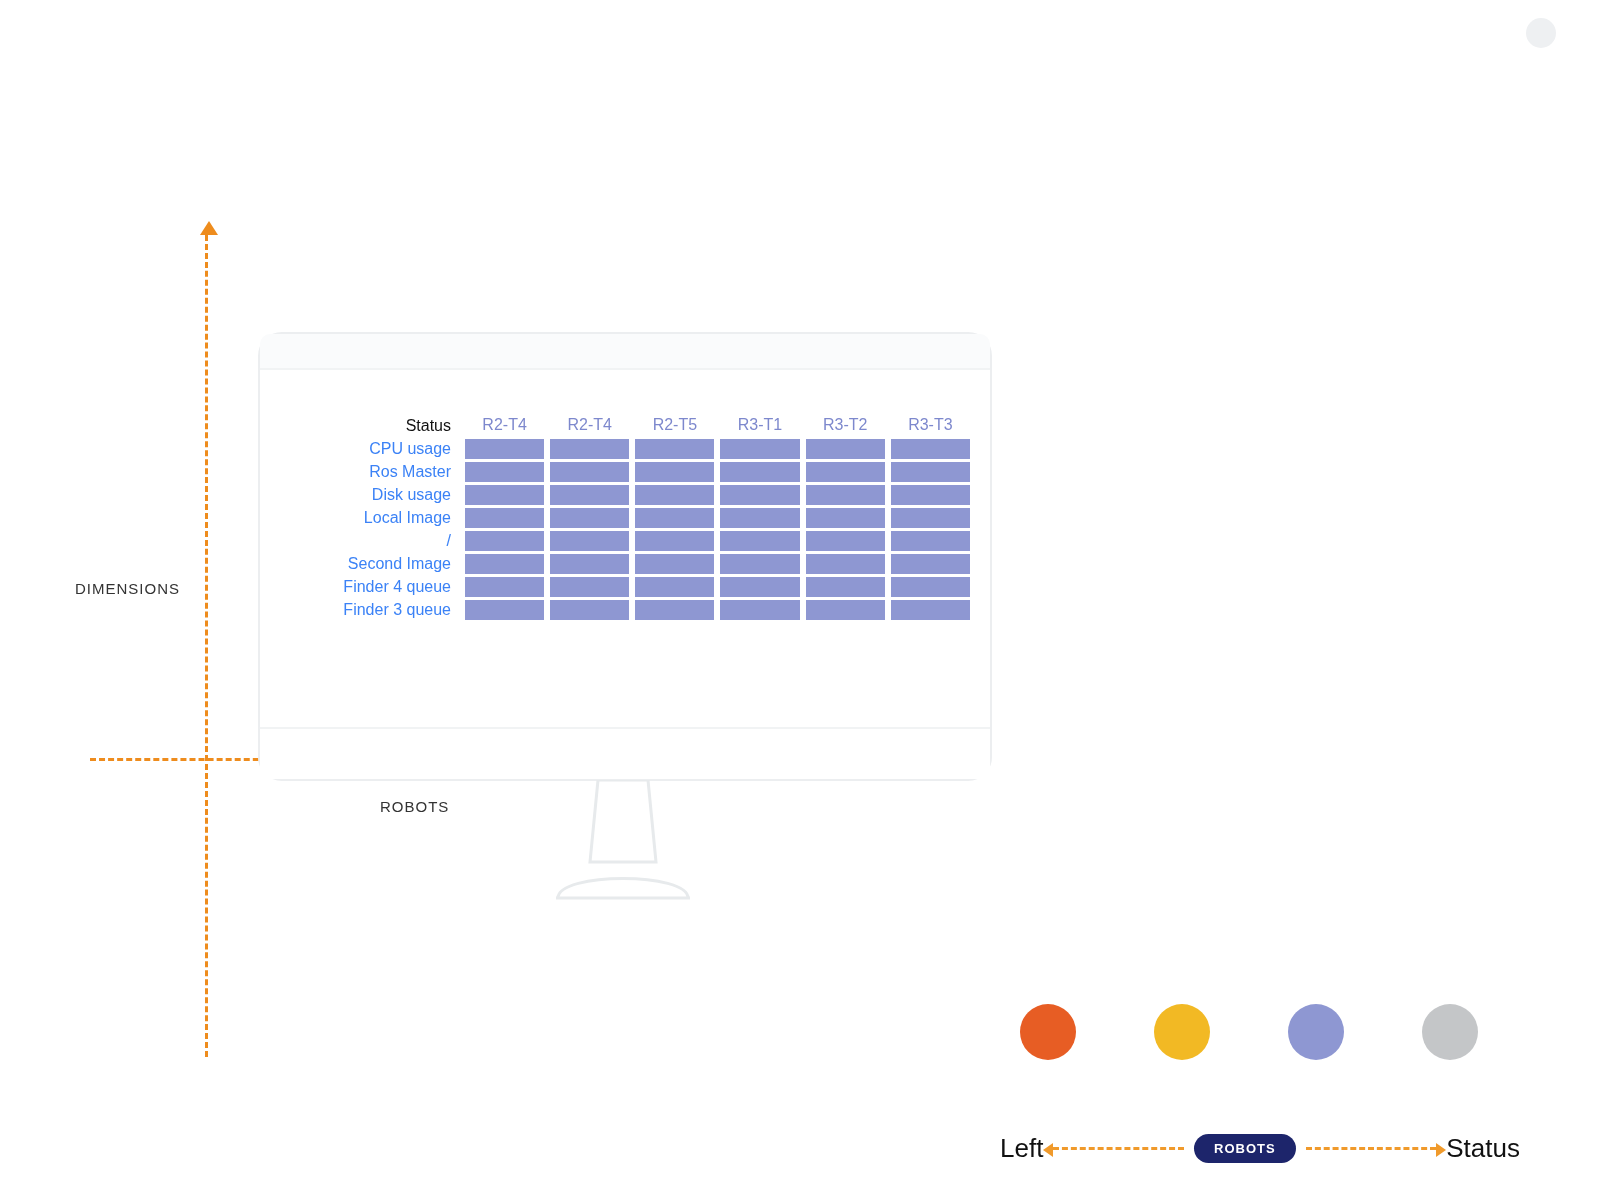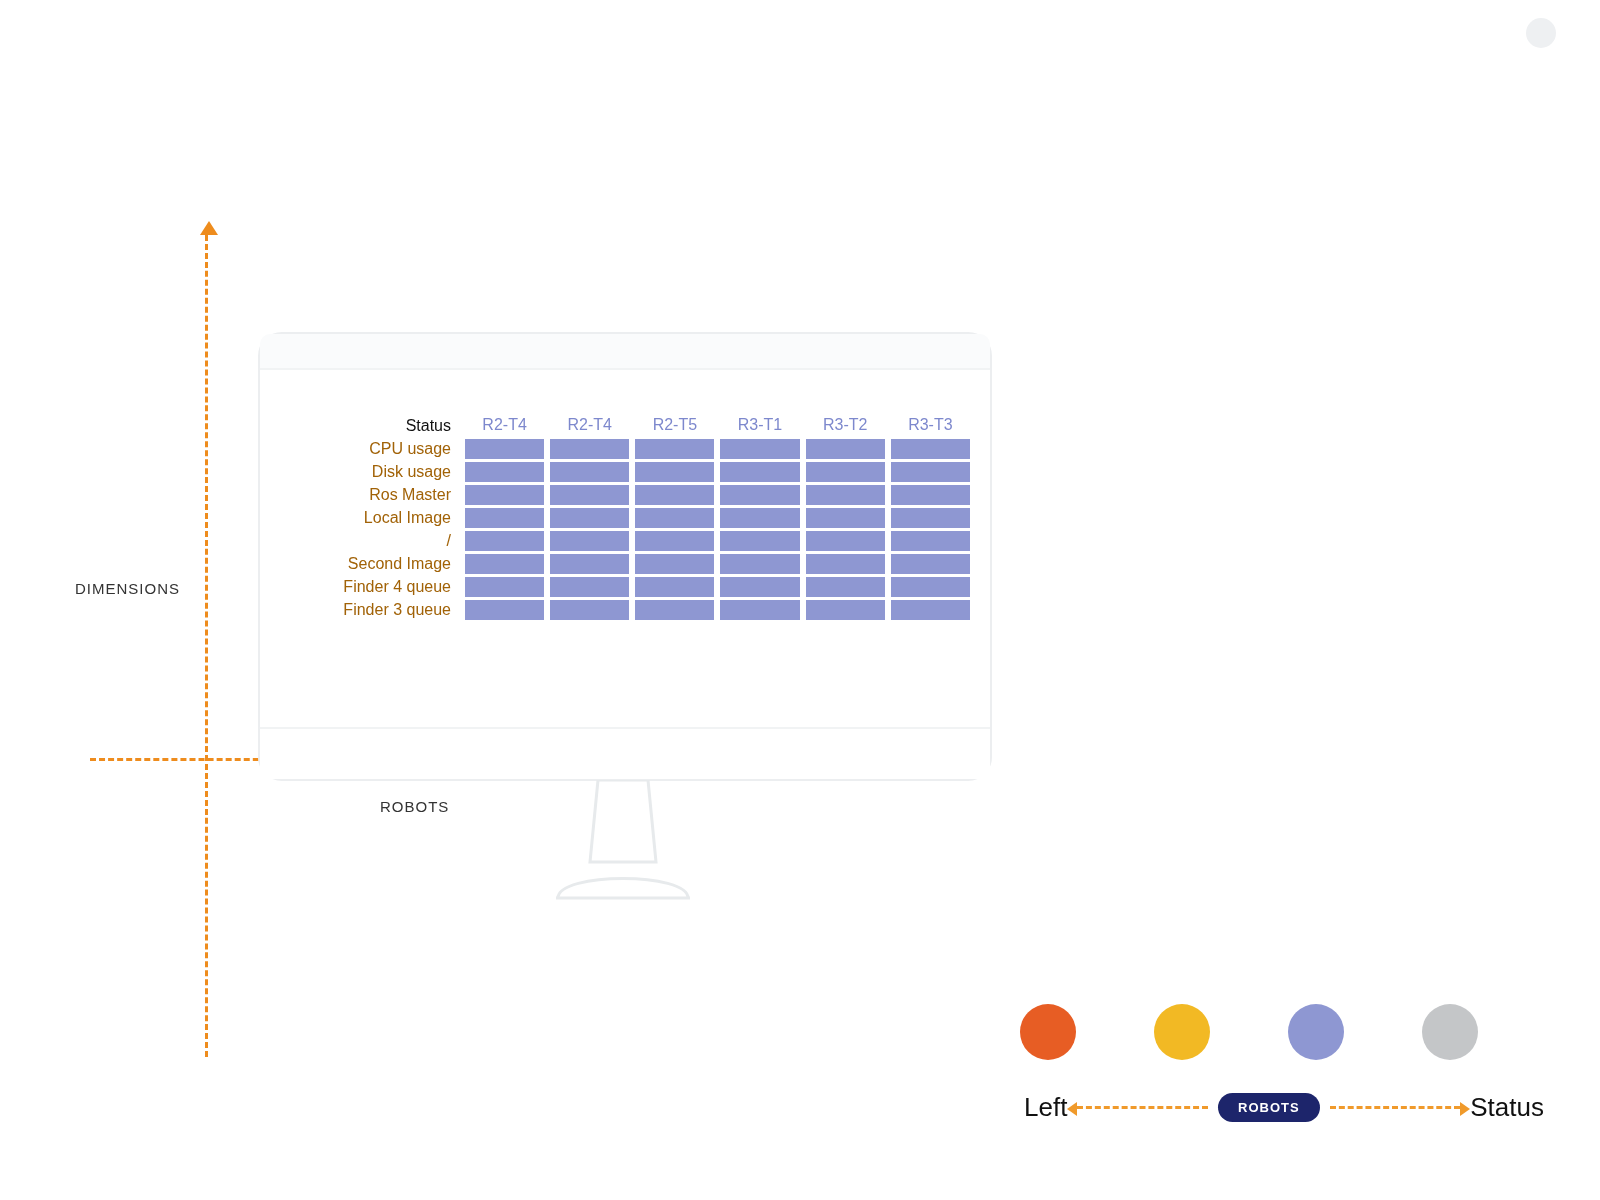--- a/index.html
+++ b/index.html
@@ -17,35 +17,35 @@
   
   .monitor{position:absolute;left:258px;top:332px;width:730px;height:445px;border:2px solid #eceef0;border-radius:24px;background:#fff;}
   .monitor .topbar{height:34px;border-bottom:2px solid #f1f3f4;border-radius:10px 10px 0 0;background:#fafbfc;}
   .monitor .bottombar{position:absolute;left:0;right:0;bottom:0;height:50px;border-top:2px solid #f1f3f4;background:#fff;border-radius:0 0 10px 10px;}
   .monitor-stand{position:absolute;left:538px;top:780px;width:170px;height:120px;}
   .monitor-stand svg{display:block;}
 
   
   .grid{position:absolute;left:14px;top:78px;right:14px;}
   .grid table{border-collapse:separate;border-spacing:6px 3px;width:100%;}
-  .grid th.rowhdr{width:170px;text-align:right;font-weight:400;font-size:16px;padding-right:8px;color:#a16207;white-space:nowrap;}
+  .grid th.rowhdr{width:170px;text-align:right;font-weight:400;font-size:16px;padding-right:8px;color:#3b82f6;white-space:nowrap;}
   .grid th.colhdr{font-weight:400;font-size:16px;color:#7d88cd;text-align:center;padding-bottom:2px;}
   .grid th.status{width:170px;text-align:right;font-weight:400;font-size:16px;padding-right:8px;color:#111;}
   .grid td.cell{height:14px;background:#8e97d2;}
 
   
   .legend-sm{position:absolute;left:322px;bottom:14px;right:14px;display:flex;gap:22px;align-items:center;justify-content:flex-end;font-size:12px;letter-spacing:.5px;color:#333;}
   .legend-sm .dot{width:19px;height:19px;border-radius:50%;display:inline-block;margin-right:6px;vertical-align:middle;}
   .legend-sm .item{display:flex;align-items:center;}
 
   
   .palette{position:absolute;left:1020px;top:1004px;width:490px;}
   .palette .row{display:flex;gap:78px;justify-content:flex-start;}
   .palette .big{width:56px;height:56px;border-radius:50%;}
-  .scroll-row{position:absolute;left:1000px;top:1092px;width:520px;display:flex;align-items:center;margin-left:24px;}
+  .scroll-row{position:absolute;left:1000px;top:1133px;width:520px;display:flex;align-items:center;}
   .scroll-row .lbl{font-size:26px;font-weight:400;}
   .scroll-row .dash{flex:1;height:0;border-top:3px dashed #f09a2b;margin:0 10px;position:relative;}
   .scroll-row .dash .arr-l{position:absolute;left:-10px;top:-7px;width:0;height:0;border-top:7px solid transparent;border-bottom:7px solid transparent;border-right:10px solid #f09a2b;}
   .scroll-row .dash .arr-r{position:absolute;right:-10px;top:-7px;width:0;height:0;border-top:7px solid transparent;border-bottom:7px solid transparent;border-left:10px solid #f09a2b;}
   .scroll-pill{background:#1d256b;color:#fff;font-size:13px;letter-spacing:1px;font-weight:600;padding:7px 20px;border-radius:16px;}
 
   
   .ghost-dot{position:absolute;right:44px;top:18px;width:30px;height:30px;border-radius:50%;background:#eef0f2;}
 </style>
 </head>
@@ -82,30 +82,30 @@
             <tr>
               <th class="rowhdr">CPU usage</th>
               <td class="cell" style="background: rgb(142, 151, 210);"></td>
               <td class="cell" style="background: rgb(142, 151, 210);"></td>
               <td class="cell" style="background: rgb(142, 151, 210);"></td>
               <td class="cell" style="background: rgb(142, 151, 210);"></td>
               <td class="cell" style="background: rgb(142, 151, 210);"></td>
               <td class="cell" style="background: rgb(142, 151, 210);"></td>
             </tr>
             <tr>
+              <th class="rowhdr">Ros Master</th>
+              <td class="cell" style="background: rgb(142, 151, 210);"></td>
+              <td class="cell" style="background: rgb(142, 151, 210);"></td>
+              <td class="cell" style="background: rgb(142, 151, 210);"></td>
+              <td class="cell" style="background: rgb(142, 151, 210);"></td>
+              <td class="cell" style="background: rgb(142, 151, 210);"></td>
+              <td class="cell" style="background: rgb(142, 151, 210);"></td>
+            </tr>
+            <tr>
               <th class="rowhdr">Disk usage</th>
-              <td class="cell" style="background: rgb(142, 151, 210);"></td>
-              <td class="cell" style="background: rgb(142, 151, 210);"></td>
-              <td class="cell" style="background: rgb(142, 151, 210);"></td>
-              <td class="cell" style="background: rgb(142, 151, 210);"></td>
-              <td class="cell" style="background: rgb(142, 151, 210);"></td>
-              <td class="cell" style="background: rgb(142, 151, 210);"></td>
-            </tr>
-            <tr>
-              <th class="rowhdr">Ros Master</th>
               <td class="cell" style="background: rgb(142, 151, 210);"></td>
               <td class="cell" style="background: rgb(142, 151, 210);"></td>
               <td class="cell" style="background: rgb(142, 151, 210);"></td>
               <td class="cell" style="background: rgb(142, 151, 210);"></td>
               <td class="cell" style="background: rgb(142, 151, 210);"></td>
               <td class="cell" style="background: rgb(142, 151, 210);"></td>
             </tr>
             <tr>
               <th class="rowhdr">Local Image</th>
               <td class="cell" style="background: rgb(142, 151, 210);"></td>

